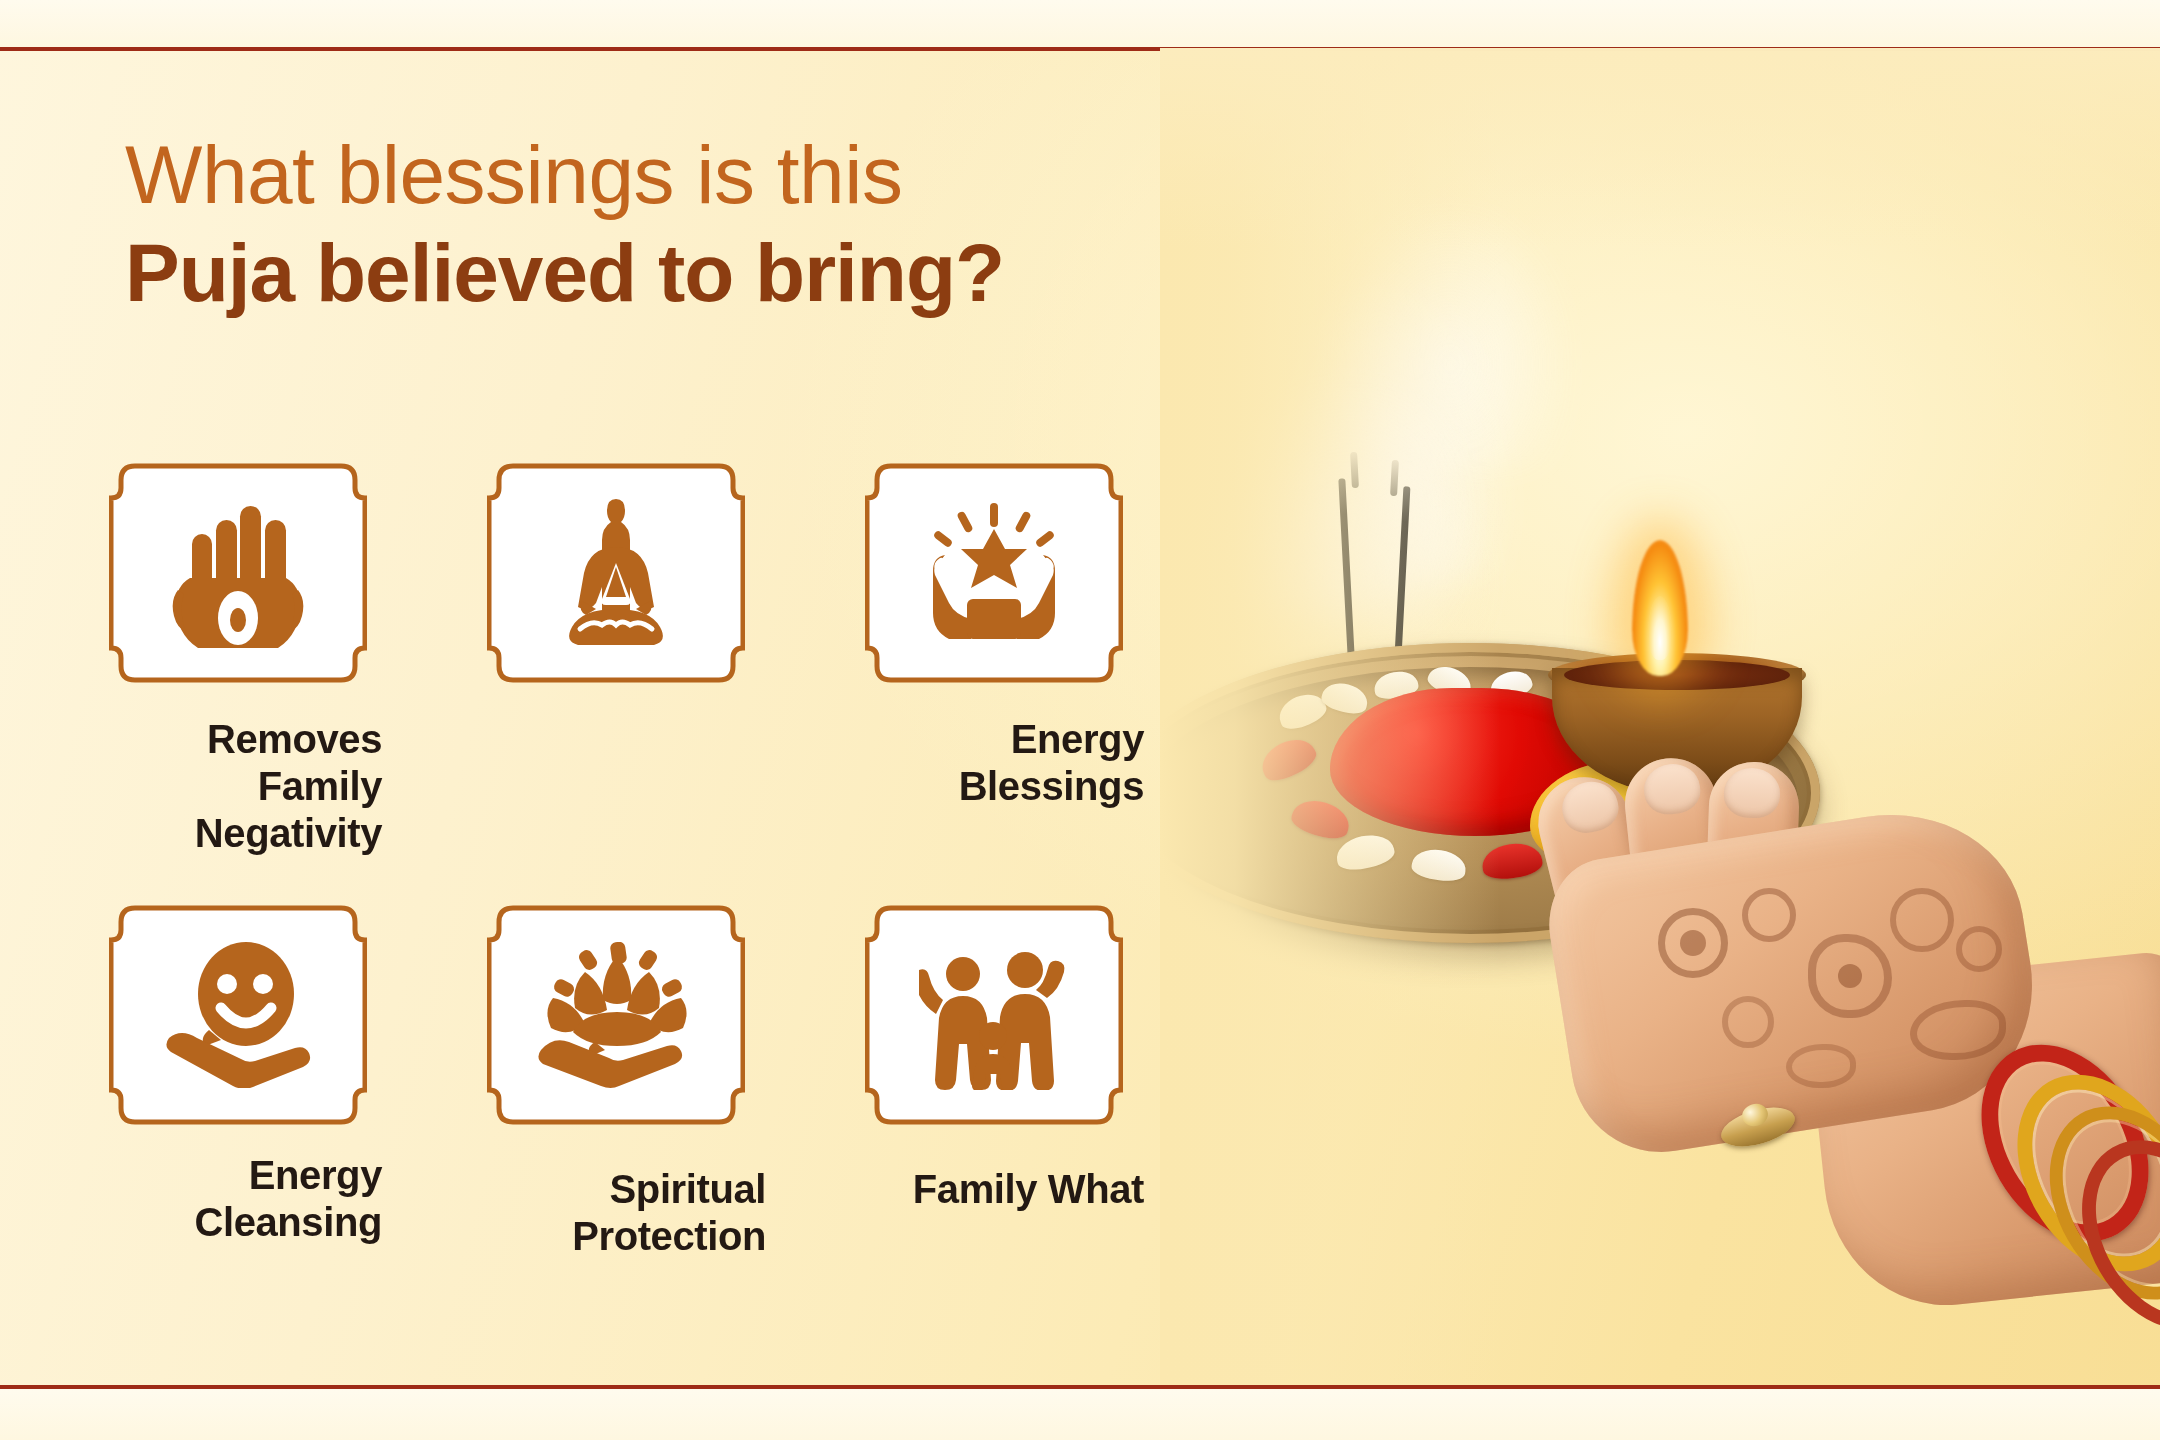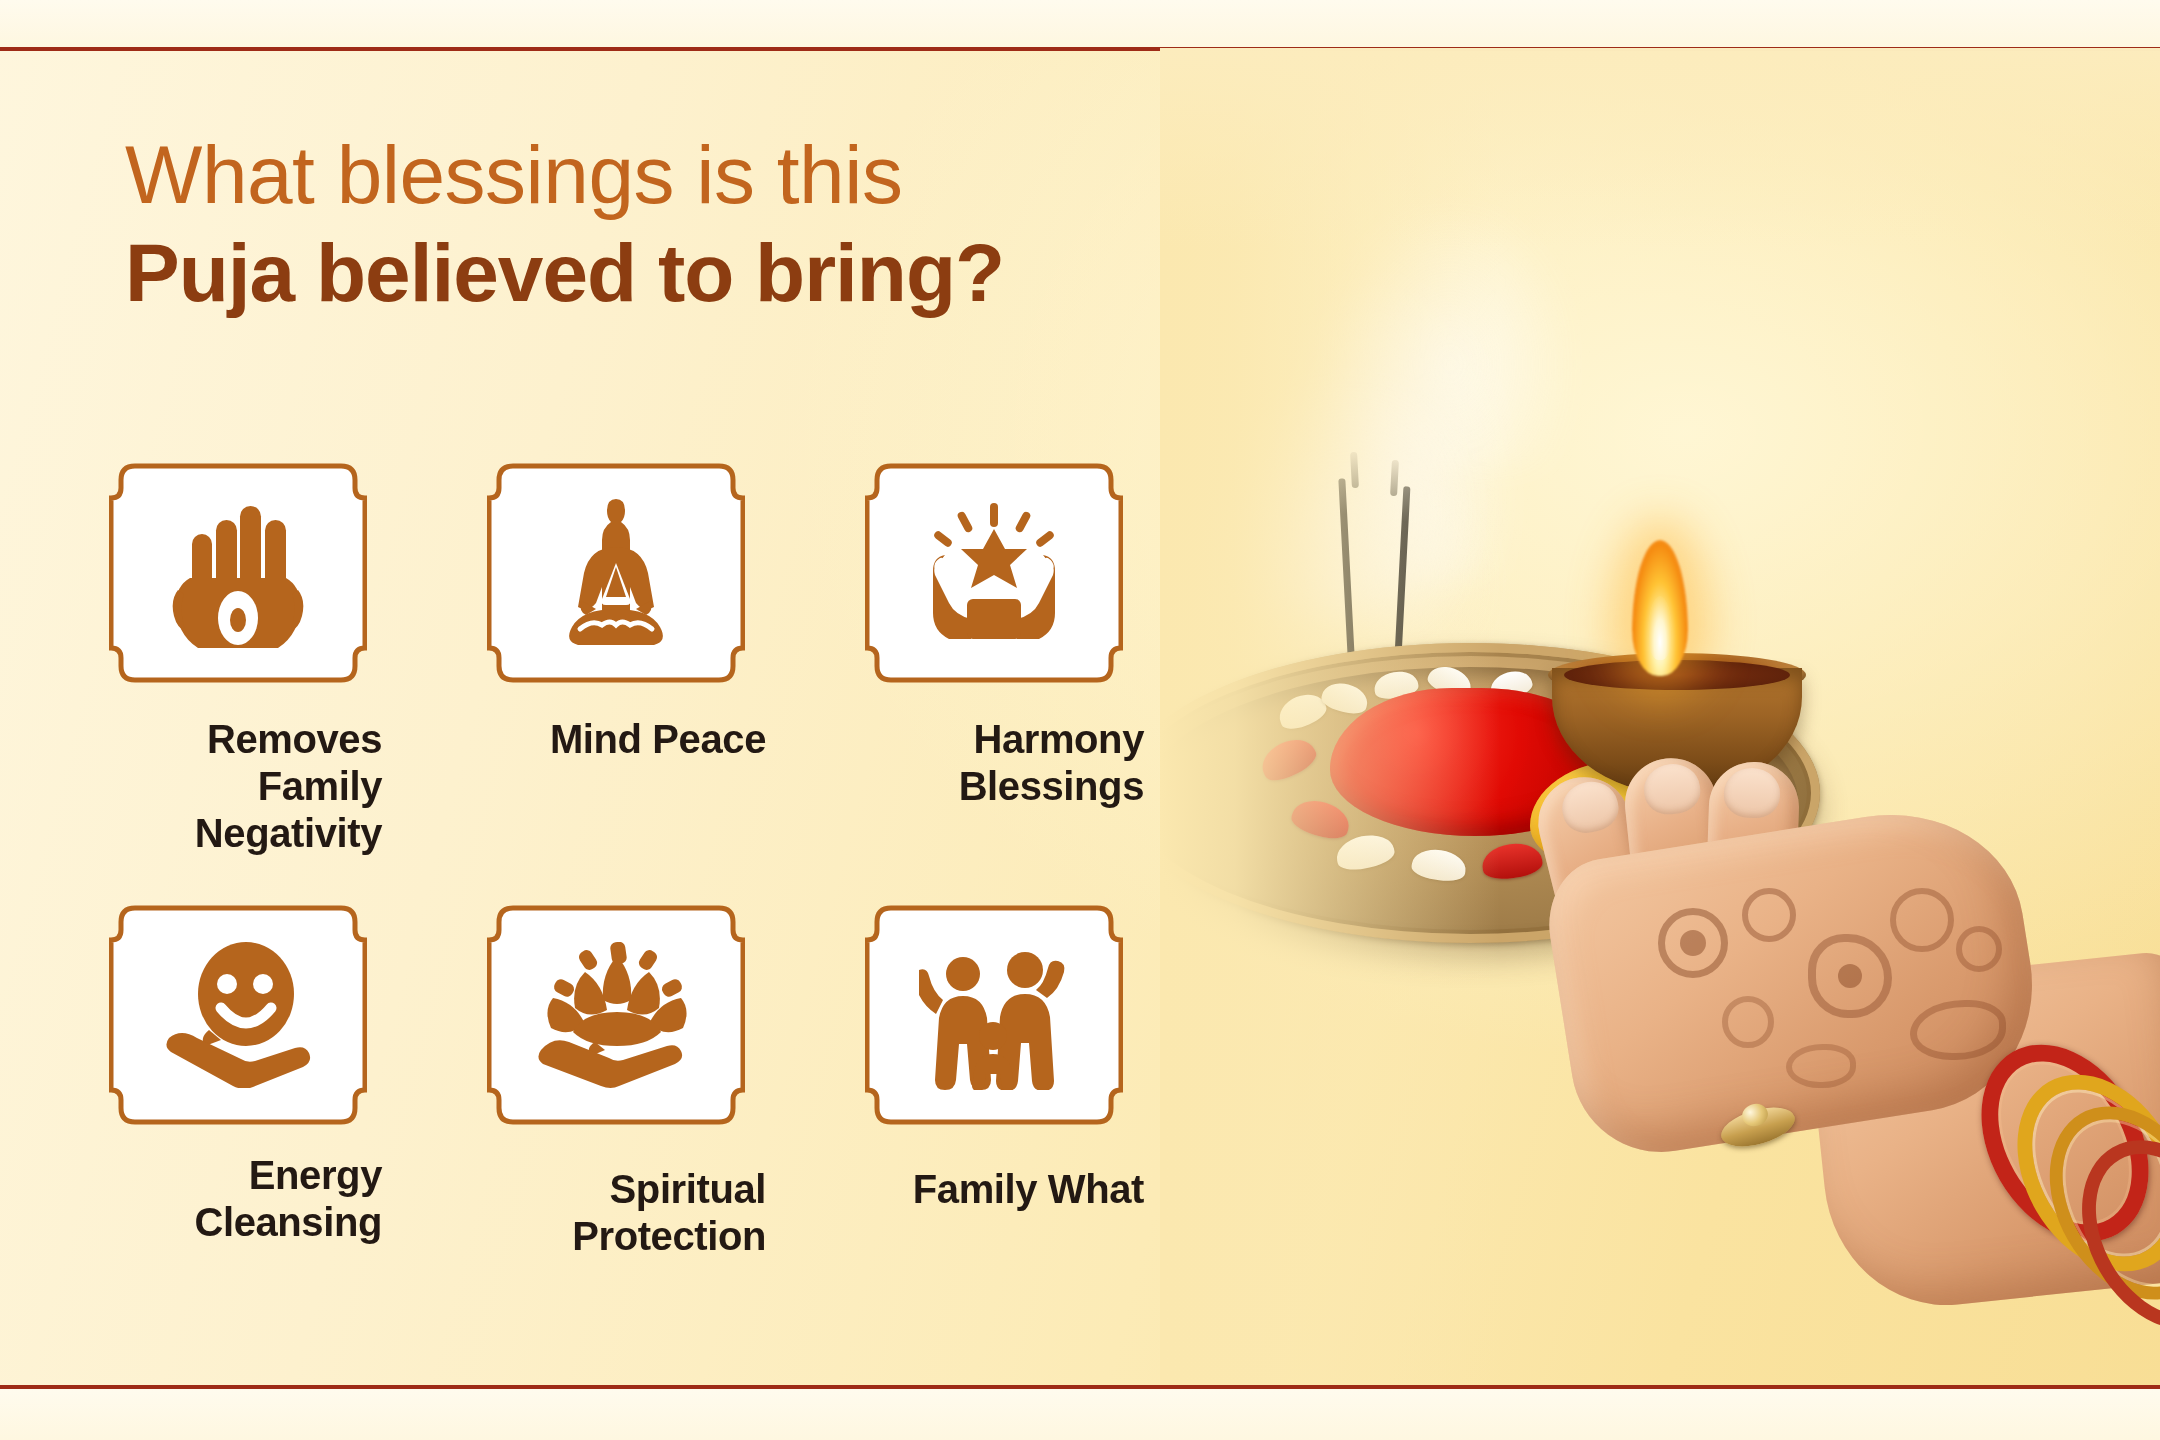--- a/index.html
+++ b/index.html
@@ -352,21 +352,20 @@
                 <path d="M70 70 l-10 30 h20 z" fill="#B5651D"></path>
                 <path d="M36 104 q-4 10 4 14 l10 -6 z" fill="#B5651D"></path>
                 <path d="M104 104 q4 10 -4 14 l-10 -6 z" fill="#B5651D"></path>
                 <path d="M70 112 q34 0 44 18 q8 14 -6 18 H32 q-14 -4 -6 -18 q10 -18 44 -18 z"></path>
                 <path d="M34 132 q12 -10 22 -4 q8 -6 14 0 q6 -6 14 0 q10 -6 22 4" fill="none" stroke="#FFFFFF" stroke-width="5" stroke-linecap="round"></path>
               </g>
             </svg>
           </div>
         </div>
         </div>
-        <div class="label">Mind Peace</div>
       </div>
 
       <div class="benefit b2">
         <div class="card-wrap">
         <div class="icon-card">
           <svg class="frame" viewBox="0 0 258 242">
             <path d="M26 14 H232 Q246 14 246 28 V36 Q246 46 256 46 V196 Q246 196 246 206 V214 Q246 228 232 228 H26 Q12 228 12 214 V206 Q12 196 2 196 V46 Q12 46 12 36 V28 Q12 14 26 14 Z" fill="#FFFFFF" stroke="#B5651D" stroke-width="5"></path>
           </svg>
           <div class="glyph">
             <svg width="146" height="140" viewBox="0 0 146 140">
@@ -380,21 +379,21 @@
                 <path d="M24 52 q-12 2 -12 16 v42 q0 18 16 26 h22 V116 q-16 -4 -22 -16 l-14 -28 q-2 -6 2 -10 z"></path>
                 <path d="M20 58 q-6 4 -2 12 l14 26 q6 10 18 12" fill="none" stroke="#FFFFFF" stroke-width="6" stroke-linecap="round"></path>
                 <path d="M122 52 q12 2 12 16 v42 q0 18 -16 26 H96 V116 q16 -4 22 -16 l14 -28 q2 -6 -2 -10 z"></path>
                 <path d="M126 58 q6 4 2 12 l-14 26 q-6 10 -18 12" fill="none" stroke="#FFFFFF" stroke-width="6" stroke-linecap="round"></path>
                 <rect x="46" y="96" width="54" height="40" rx="6"></rect>
               </g>
             </svg>
           </div>
         </div>
         </div>
-        <div class="label">Harmony Blessings</div>
+        <div class="label">Energy Blessings</div>
       </div>
 
       <div class="benefit b3">
         <div class="card-wrap">
         <div class="icon-card">
           <svg class="frame" viewBox="0 0 258 242">
             <path d="M26 14 H232 Q246 14 246 28 V36 Q246 46 256 46 V196 Q246 196 246 206 V214 Q246 228 232 228 H26 Q12 228 12 214 V206 Q12 196 2 196 V46 Q12 46 12 36 V28 Q12 14 26 14 Z" fill="#FFFFFF" stroke="#B5651D" stroke-width="5"></path>
           </svg>
           <div class="glyph">
             <svg width="150" height="146" viewBox="0 0 150 146">

